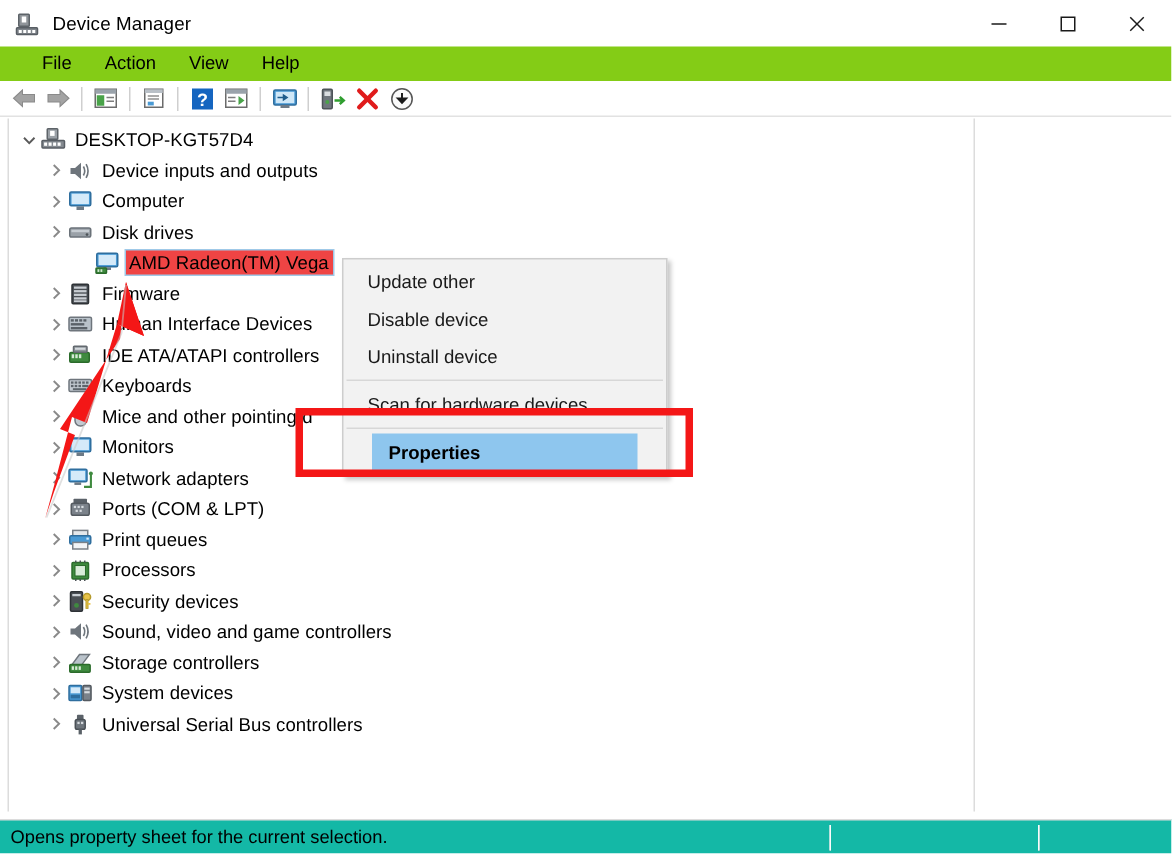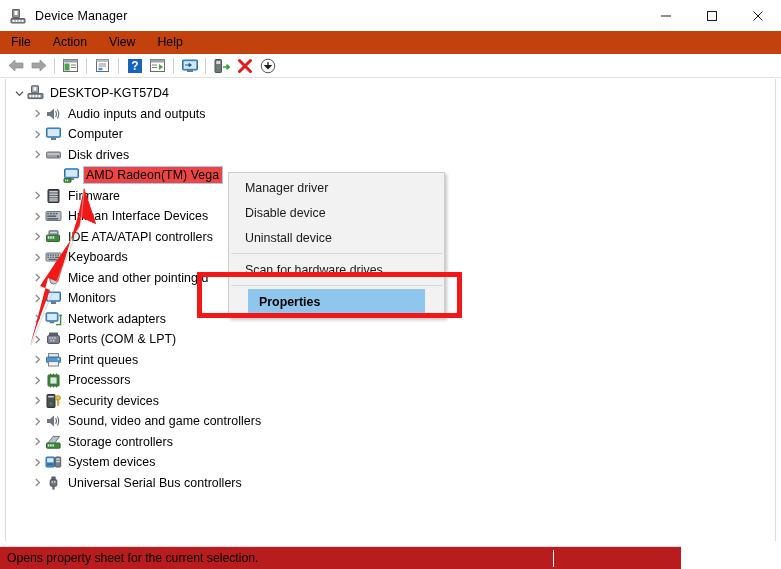--- a/index.html
+++ b/index.html
@@ -41,23 +41,23 @@
     width: 46px; height: 31px;
     display: flex; align-items: center; justify-content: center;
     color: #202020;
   }
   .winbtn svg { display: block; }
 
   
   #menubar {
     position: absolute; left: 0; top: 31px;
     width: 781px; height: 23px;
-    background: #c2410c;
+    background: #84cc16;
     display: flex; align-items: center;
-    padding-left: 0;
+    padding-left: 17px;
   }
   .menuitem {
     font-size: 12.3px; color: #000000;
     padding: 3px 11px 4px 11px;
     white-space: nowrap;
   }
 
   
   #toolbar {
     position: absolute; left: 0; top: 54px;
@@ -76,21 +76,21 @@
     width: 1px; height: 16px;
     background: #cfcfcf;
     margin: 0 4px;
     flex: none;
   }
 
   
   #treepanel {
     position: absolute;
     left: 5px; top: 79px;
-    width: 771px; height: 462px;
+    width: 645px; height: 462px;
     background: #ffffff;
     border-left: 1px solid #dcdcdc;
     border-right: 1px solid #dcdcdc;
     overflow: hidden;
     padding-top: 4px;
   }
   .trow {
     position: relative;
     height: 20.5px;
     display: flex; align-items: center;
@@ -166,22 +166,22 @@
     left: 18px; top: 178px;
     width: 128px; height: 170px;
     z-index: 35;
     pointer-events: none;
   }
 
   
   #statusbar {
     position: absolute;
     left: 0; top: 546px;
-    width: 681px; height: 23px;
-    background: #b91c1c;
+    width: 781px; height: 23px;
+    background: #14b8a6;
     border-top: 1px solid #dcdcdc;
     display: flex; align-items: center;
   }
   #status-text {
     font-size: 12.2px; color: #000000;
     padding-left: 7px;
   }
   .stsep {
     position: absolute;
     top: 3px; width: 1px; height: 17px;
@@ -341,21 +341,21 @@
           <div class="chev">
             <svg width="9" height="9" viewBox="0 0 9 9">
               <path d="M2.8 1 L6.4 4.5 L2.8 8" fill="none" stroke="#8a8a8a" stroke-width="1.3"></path>
             </svg>
           </div>
           <div class="ticon"><svg width="17" height="16" viewBox="0 0 17 16">
               <path d="M2 6 L5 6 L9 2.5 L9 13.5 L5 10 L2 10 Z" fill="#6e757c"></path>
               <path d="M10.6 5 Q12.4 8 10.6 11" fill="none" stroke="#6e757c" stroke-width="1.1"></path>
               <path d="M12.4 3.4 Q15 8 12.4 12.6" fill="none" stroke="#6e757c" stroke-width="1.1"></path>
             </svg></div>
-          <div class="tlabel">Audio inputs and outputs</div>
+          <div class="tlabel">Device inputs and outputs</div>
         </div>
         <div class="trow" style="padding-left: 23px;">
           <div class="chev">
             <svg width="9" height="9" viewBox="0 0 9 9">
               <path d="M2.8 1 L6.4 4.5 L2.8 8" fill="none" stroke="#8a8a8a" stroke-width="1.3"></path>
             </svg>
           </div>
           <div class="ticon"><svg width="17" height="16" viewBox="0 0 17 16">
               <rect x="1.5" y="2" width="14" height="9.2" rx="1" fill="#4a9ad4" stroke="#2f6e9e"></rect>
               <rect x="2.7" y="3.1" width="11.6" height="7" fill="#d5eaf9"></rect>
@@ -620,25 +620,25 @@
               <rect x="7.4" y="11.2" width="2.2" height="3.4" fill="#5a6168"></rect>
               <rect x="6.6" y="6.2" width="1.5" height="1.5" fill="#d5d9dd"></rect>
               <rect x="9" y="6.2" width="1.5" height="1.5" fill="#d5d9dd"></rect>
             </svg></div>
           <div class="tlabel">Universal Serial Bus controllers</div>
         </div>
       </div>
   </div>
 
   <div id="ctxmenu">
-    <div class="ctxitem">Manager driver</div>
+    <div class="ctxitem">Update other</div>
     <div class="ctxitem">Disable device</div>
     <div class="ctxitem">Uninstall device</div>
     <div class="ctxsep"></div>
-    <div class="ctxitem">Scan for hardware drives</div>
+    <div class="ctxitem">Scan for hardware devices</div>
     <div class="ctxsep"></div>
     <div class="ctxitem hl">Properties</div>
   </div>
 
   <div id="redrect"></div>
 
   <div id="redarrow">
     <svg width="128" height="170" viewBox="0 0 128 170">
       <path d="M12 168 L18 150 L32 112 L22 108 L62 48 L66 10 L78 46 L60 38 L40 104 L30 100 L18 146 Z" fill="#f41717"></path>
       <path d="M66 10 L78 46 L60 38 Z" fill="#f41717"></path>

